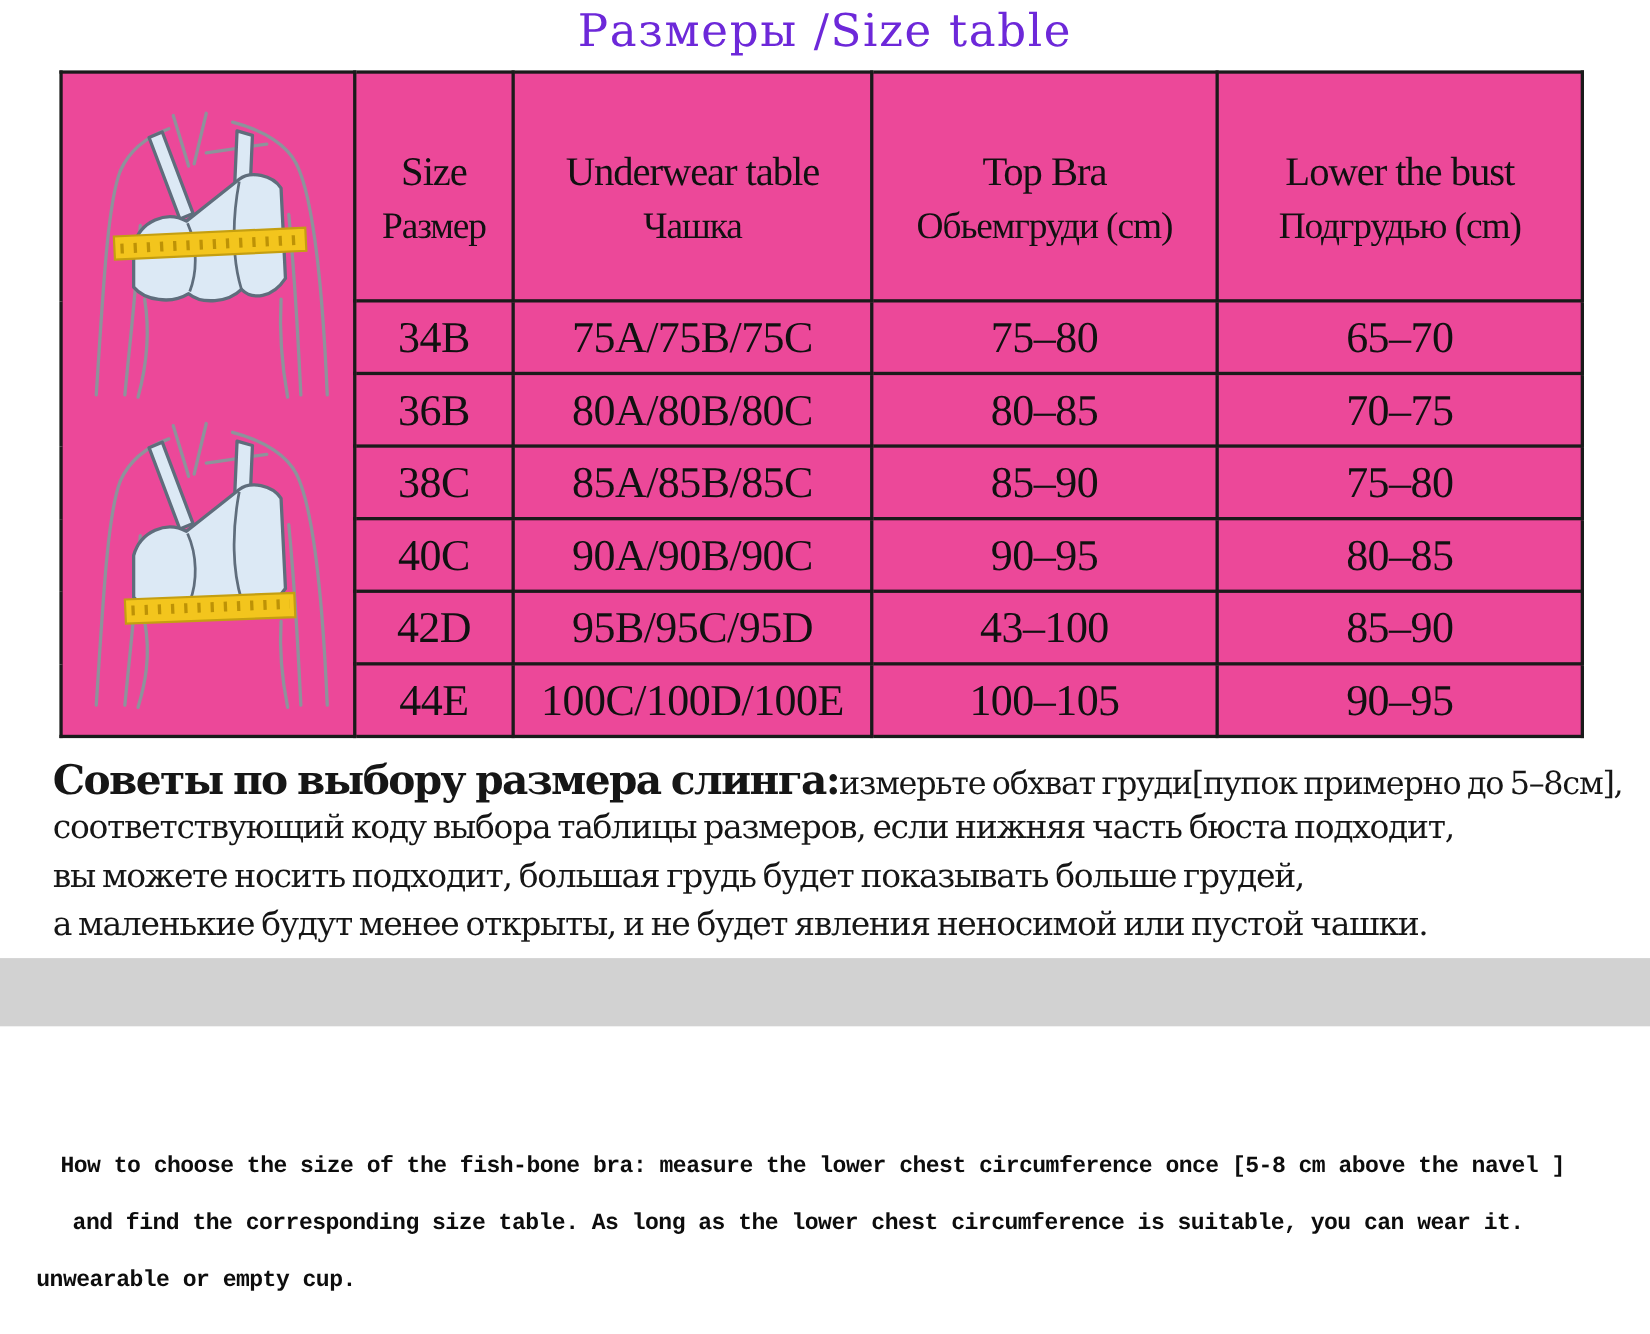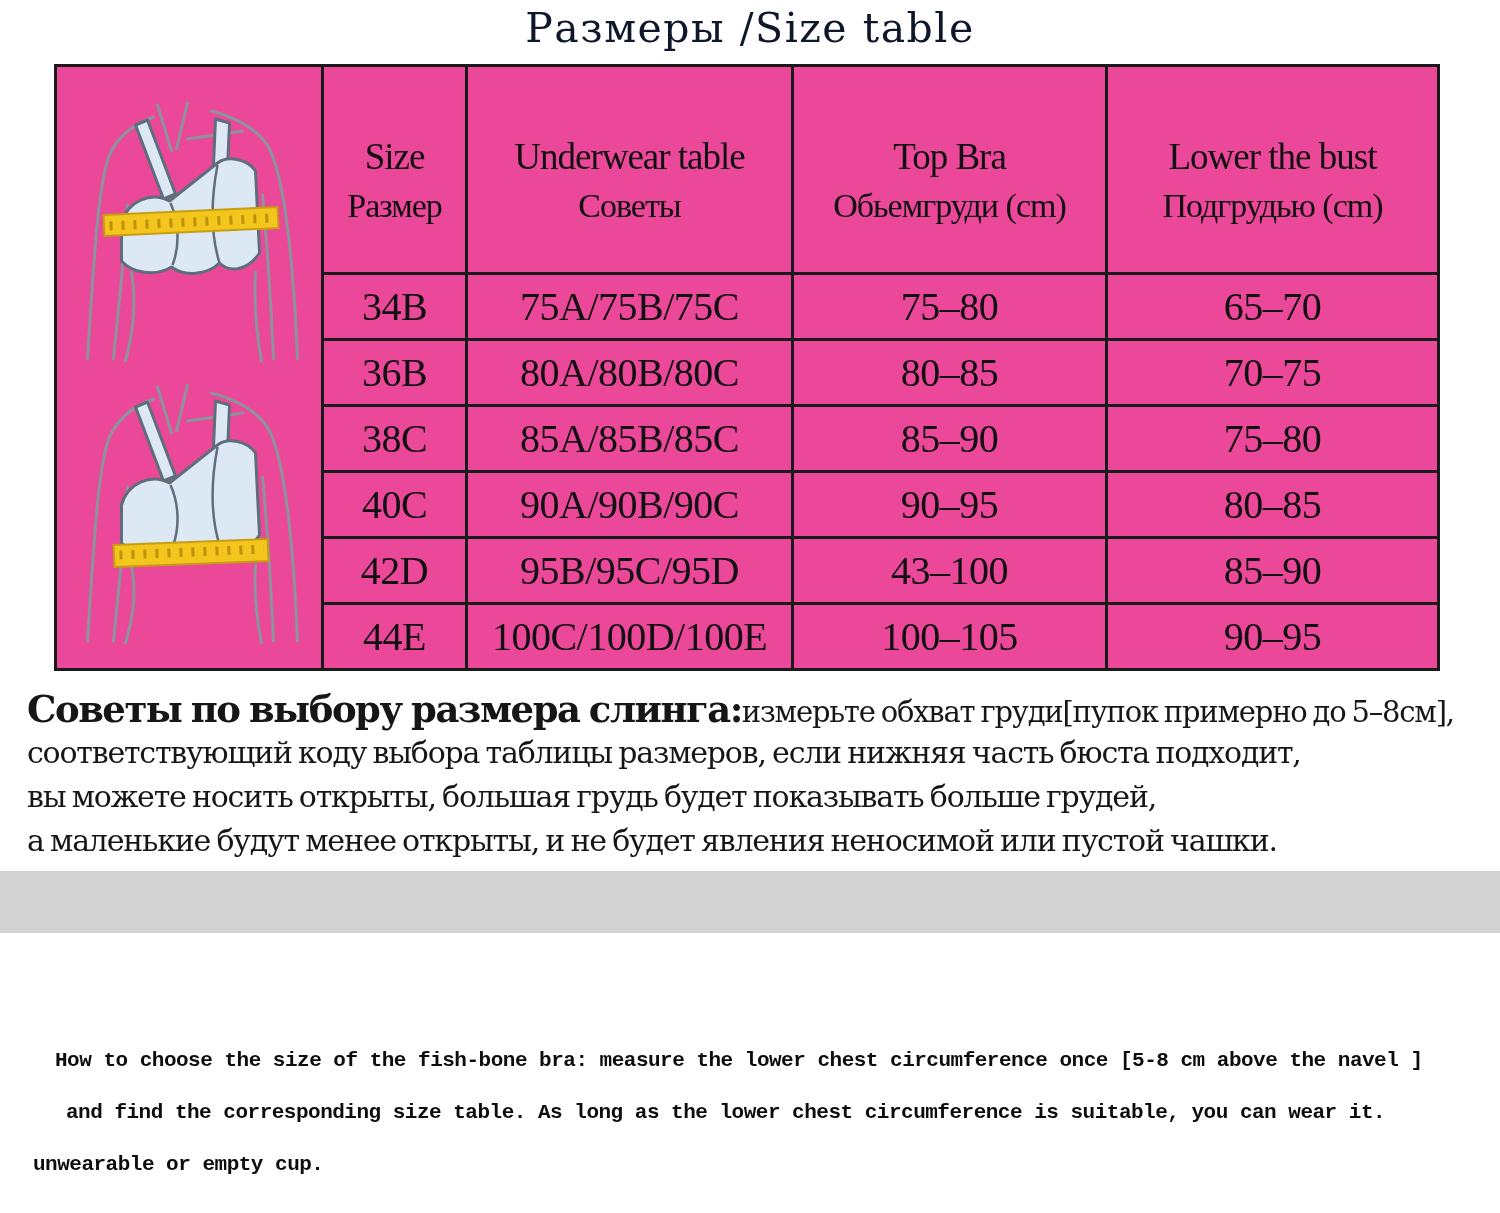--- a/index.html
+++ b/index.html
@@ -6,21 +6,21 @@
   html,body { margin:0; padding:0; background:#ffffff; }
   .page {
     position:relative; width:1500px; height:1213px;
     background:#ffffff; overflow:hidden; color:#111;
     font-family:"Liberation Serif", serif;
   }
   
   .title {
     padding-top:4px; text-align:center;
     font-family:"DejaVu Serif", serif;
-    font-size:41px; letter-spacing:1.5px; color:#0f172a;
+    font-size:41px; letter-spacing:1.5px; color:#6d28d9;
     white-space:nowrap;
   }
   
   table.size-table {
     border-collapse:collapse; table-layout:fixed;
     margin:12px 0 0 54px;
   }
   .size-table td, .size-table th {
     border:3px solid #1a1a1a; text-align:center; vertical-align:middle;
     padding:0; background:#ec4899;
@@ -31,21 +31,21 @@
   tr.row { height:66px; }
   .hdr th { font-weight:normal; }
   .hdr .en { font-size:37px; line-height:46px; padding-top:26px; letter-spacing:-1px; }
   .hdr .ru { font-size:34px; line-height:52px; letter-spacing:-1px; }
   .cell { font-size:40px; letter-spacing:-0.5px; white-space:nowrap; }
   .ill-cell { vertical-align:top; padding-top:26px; }
   .ill-cell svg { display:block; margin:0 auto; }
   .ill-gap { height:10px; }
   
   .ru-note {
-    margin:16px 0 0 27px;
+    margin:16px 0 0 48px;
     font-family:"DejaVu Serif", serif; color:#161616;
     white-space:nowrap;
   }
   .ru-line { height:44px; line-height:44px; font-size:30px; letter-spacing:-1.2px; word-spacing:-2px; }
   .ru-lead { font-weight:bold; font-size:37px; letter-spacing:-1.5px; }
   .ru-rest { font-size:29px; }
   
   .divider-bar { width:1500px; height:62px; background:#d2d2d2; margin-top:8px; }
   
   .en-note {
@@ -136,21 +136,21 @@
           </g>
         </svg>
 
       </td>
       <th>
         <div class="en">Size</div>
         <div class="ru">Размер</div>
       </th>
       <th>
         <div class="en">Underwear table</div>
-        <div class="ru">Советы</div>
+        <div class="ru">Чашка</div>
       </th>
       <th>
         <div class="en">Top Bra</div>
         <div class="ru">Обьемгруди (cm)</div>
       </th>
       <th>
         <div class="en">Lower the bust</div>
         <div class="ru">Подгрудью (cm)</div>
       </th>
     </tr>
@@ -192,21 +192,21 @@
       <td class="cell">90–95</td>
     </tr>
   </tbody>
     </table>
 
   <div class="ru-note">
     <div class="ru-line">
       <span class="ru-lead">Советы по выбору размера слинга:</span><span class="ru-rest">измерьте обхват груди[пупок примерно до 5–8см],</span>
     </div>
     <div class="ru-line">соответствующий коду выбора таблицы размеров, если нижняя часть бюста подходит,</div>
-    <div class="ru-line">вы можете носить открыты, большая грудь будет показывать больше грудей,</div>
+    <div class="ru-line">вы можете носить подходит, большая грудь будет показывать больше грудей,</div>
     <div class="ru-line">а маленькие будут менее открыты, и не будет явления неносимой или пустой чашки.</div>
   </div>
 
   <div class="divider-bar"></div>
 
   <div class="en-note">
     <div class="en-line l1">How to choose the size of the fish-bone bra: measure the lower chest circumference once [5-8 cm above the navel ]</div>
     <div class="en-line l2">and find the corresponding size table. As long as the lower chest circumference is suitable, you can wear it.</div>
     <div class="en-line">unwearable or empty cup.</div>
   </div>

